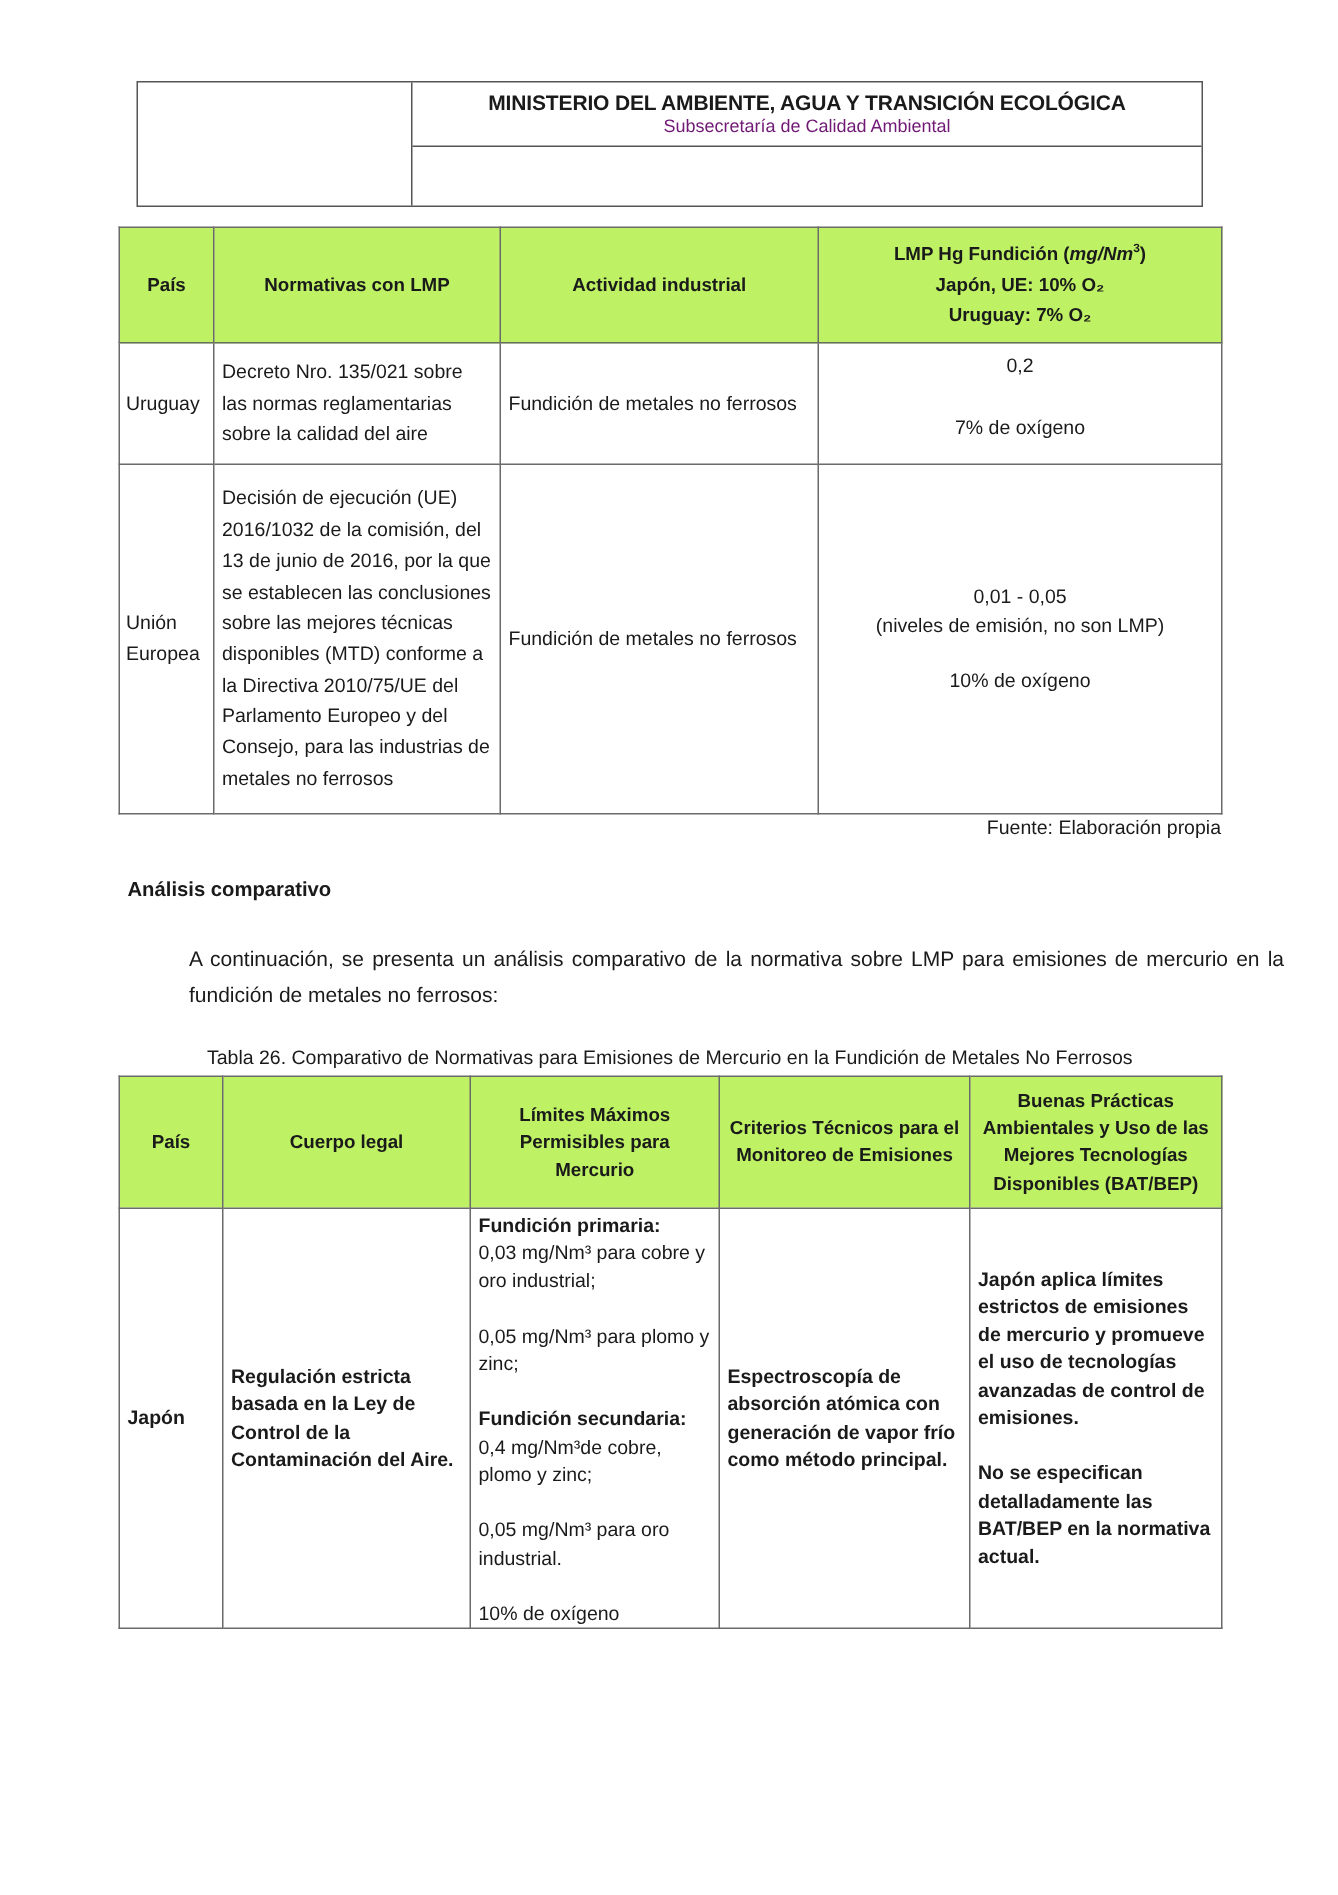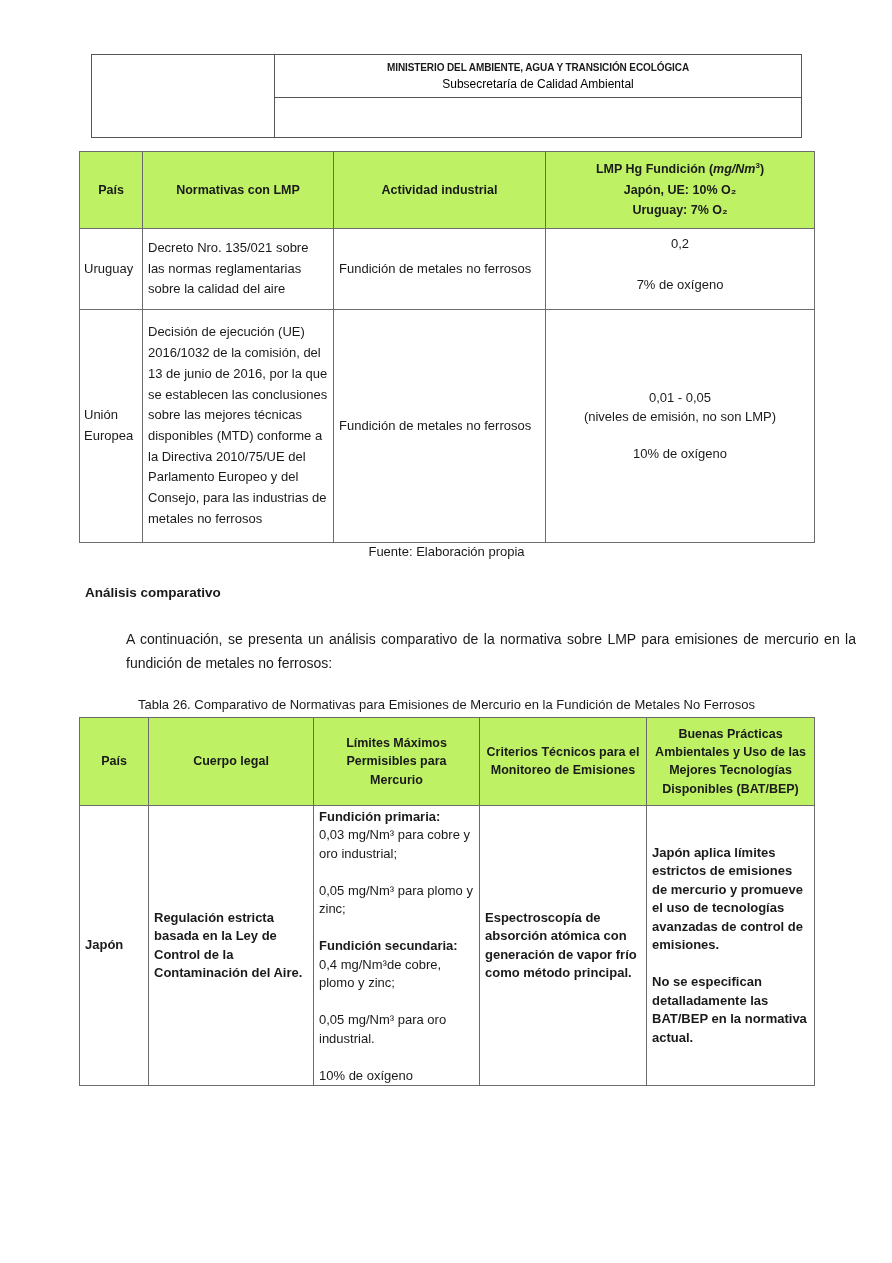--- a/index.html
+++ b/index.html
@@ -38,29 +38,29 @@
       flex-direction: column;
     }
     .page-header .ministry-row {
       height: 43px;
       border-bottom: 1px solid #555;
       box-sizing: border-box;
       text-align: center;
       padding-top: 5px;
     }
     .ministry-name {
-      font-size: 10px;
+      font-size: 14px;
       font-weight: bold;
       letter-spacing: -0.1px;
       line-height: 16px;
       display: block;
     }
     .ministry-sub {
       font-size: 12px;
-      color: #000000;
+      color: #701a75;
       line-height: 16px;
       display: block;
     }
     .page-header .report-row {
       flex: 1;
       display: flex;
       align-items: center;
       justify-content: center;
       font-size: 12.5px;
       font-weight: bold;
@@ -104,20 +104,21 @@
     .caption {
       position: absolute;
       font-size: 13px;
       text-align: center;
     }
     #source-caption {
       left: 79px;
       top: 542px;
       width: 735px;
       line-height: 20px;
+      text-align: right;
     }
     #section-heading {
       position: absolute;
       left: 85px;
       top: 585px;
       font-size: 13.5px;
       font-weight: bold;
     }
     #intro-paragraph {
       position: absolute;

